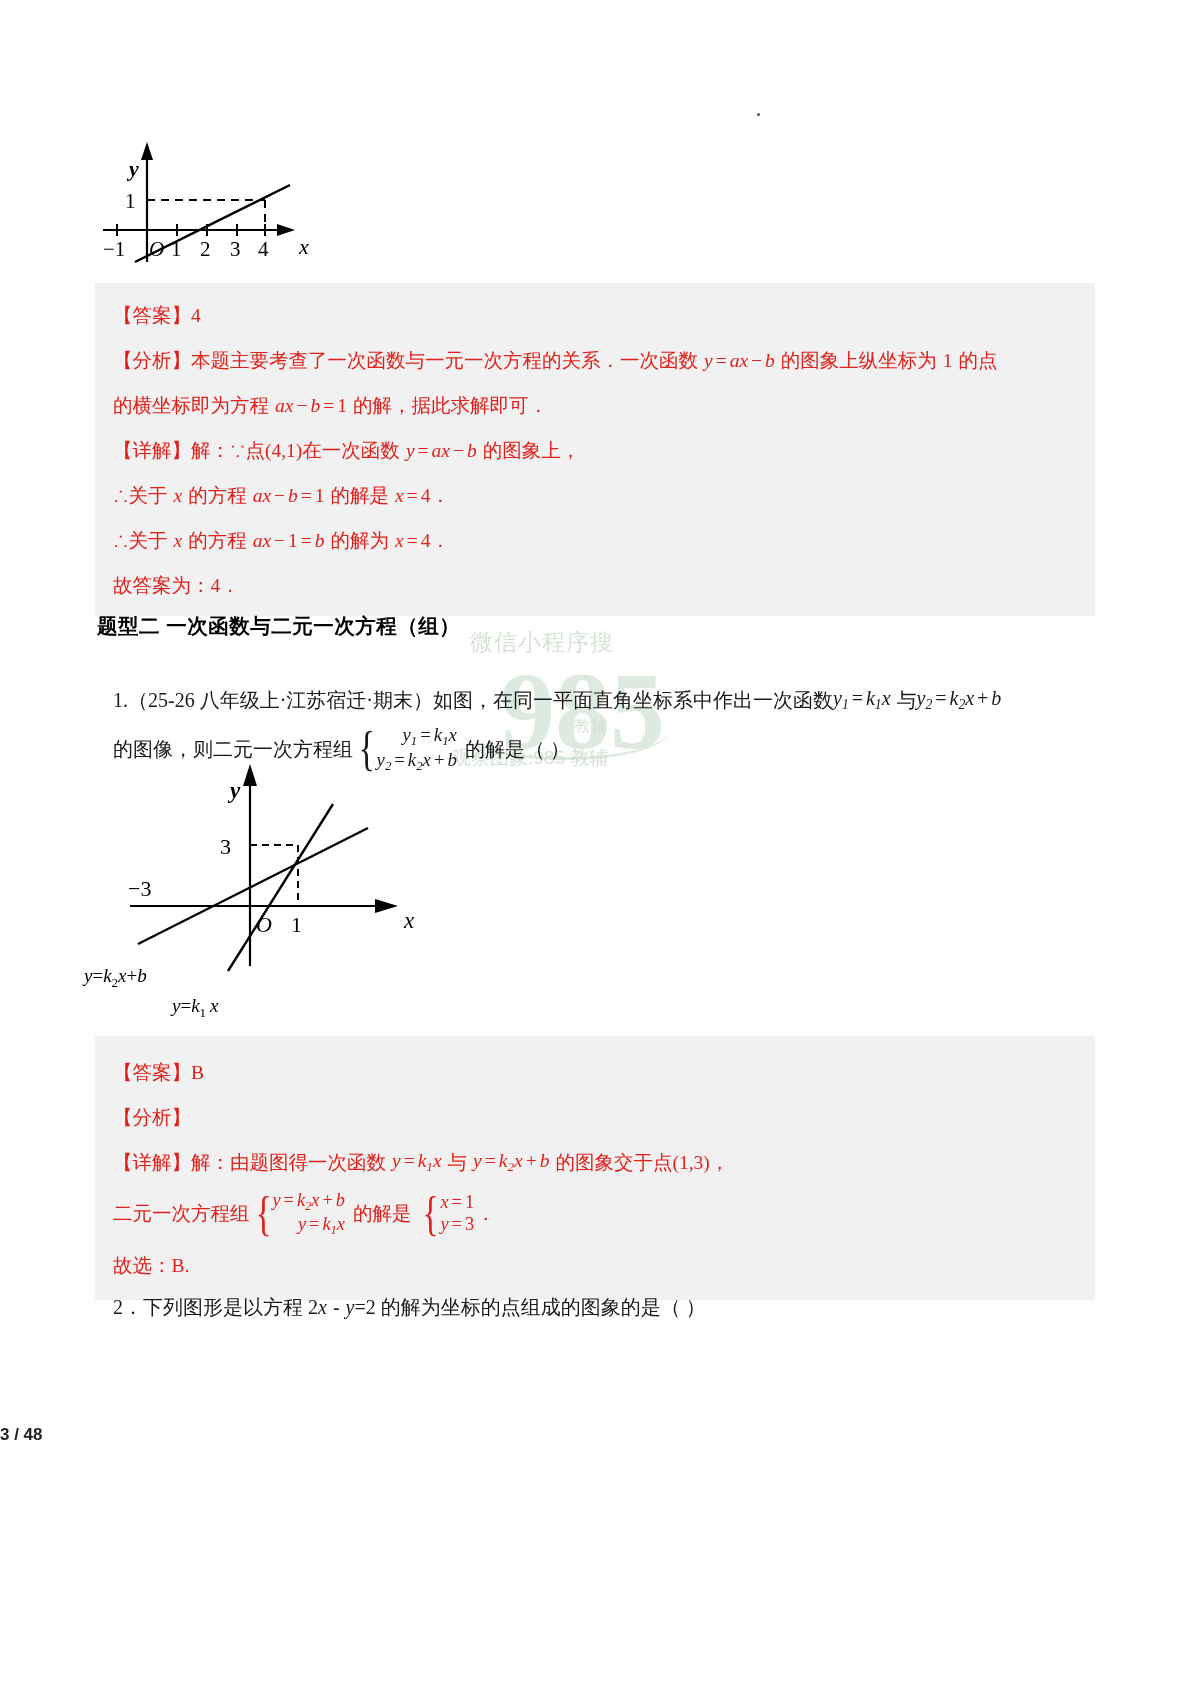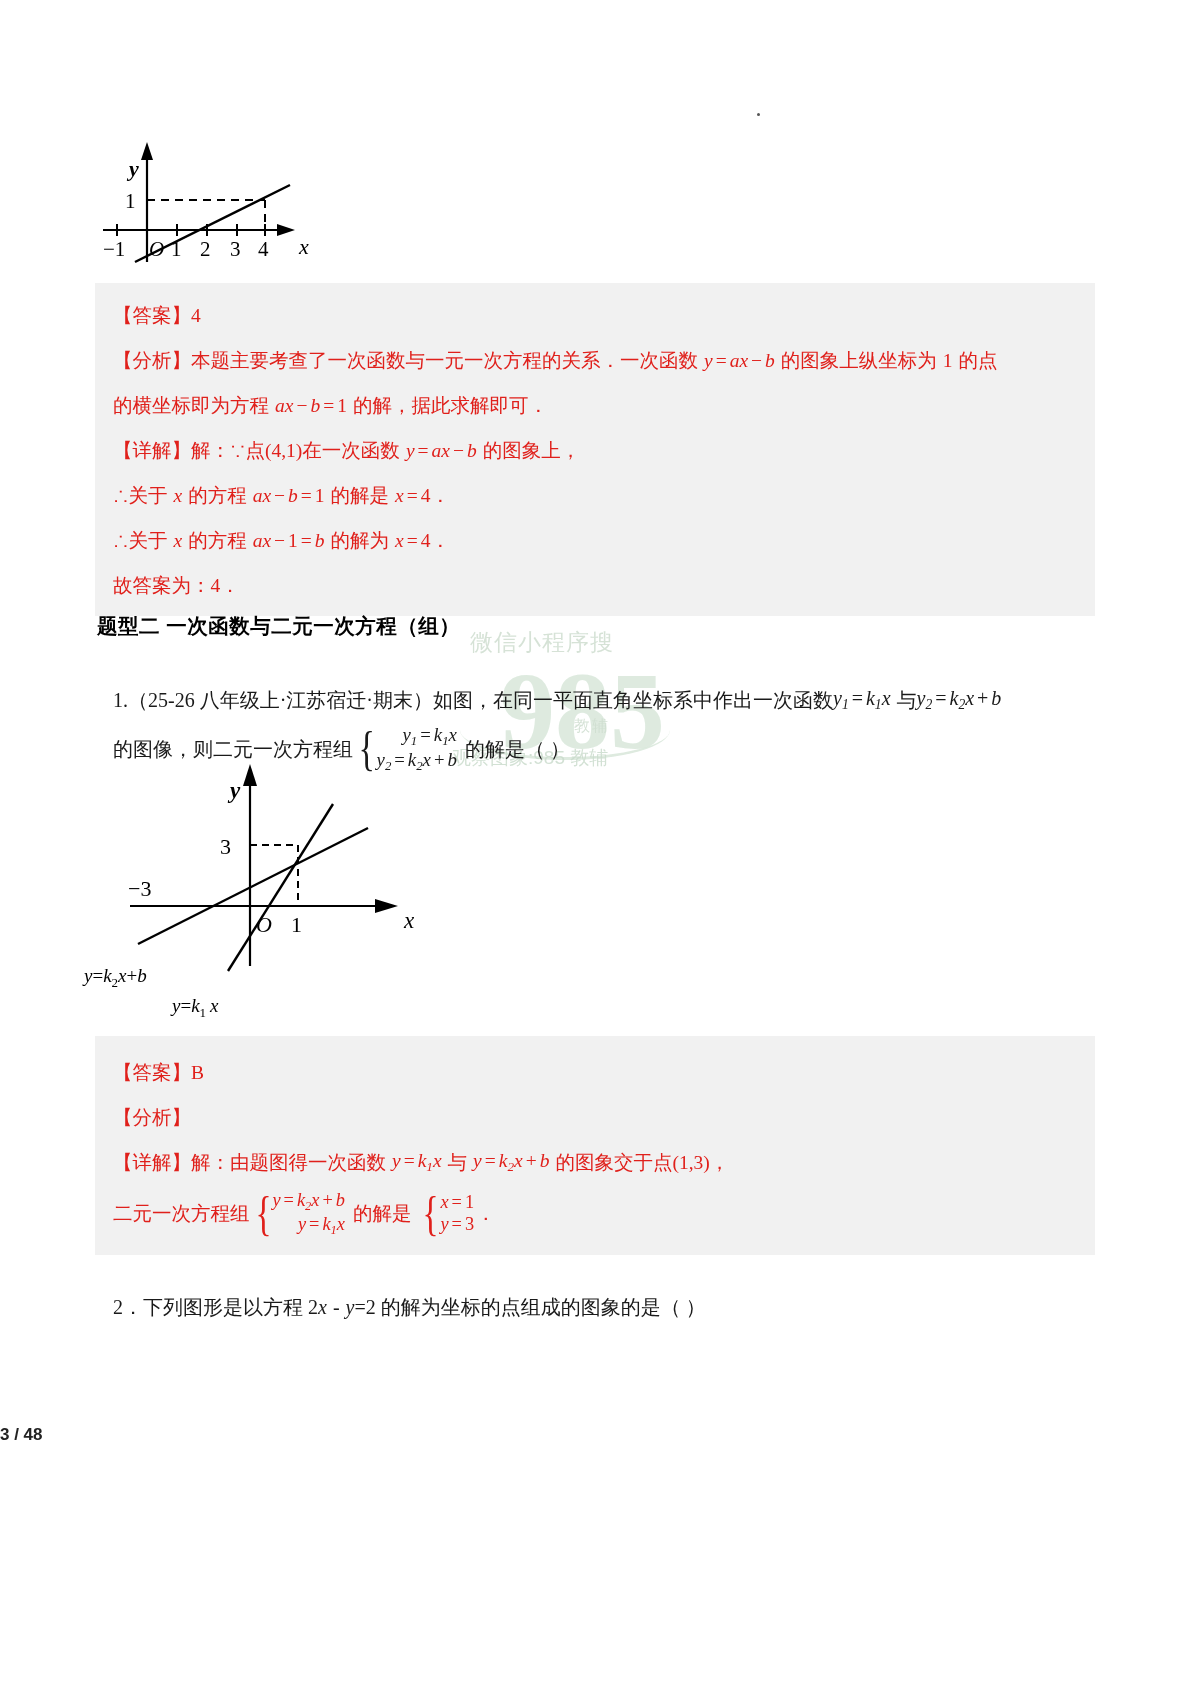--- a/index.html
+++ b/index.html
@@ -397,20 +397,23 @@
         <span class="nbsp"></span>
         <span class="sys">
         <span class="brace">{</span>
         <span class="rows">
           <span class="mi">x<span class="op">=</span><span class="mn">1</span></span>
           <span class="mi">y<span class="op">=</span><span class="mn">3</span></span>
         </span>
       </span>
         <span>．</span>
     </div>
+    <div class="row">
+      <span>故选：B.</span>
+    </div>
   </div>
 
   <div class="qtext" style="position:absolute; left:95px; top:1283px; width:1010px;">
     <div class="qline">
       <span>2．</span>
         <span>下列图形是以方程 2</span>
         <span class="mi">x</span>
         <span class="nbsp"></span>
         <span>-</span>
         <span class="nbsp"></span>

